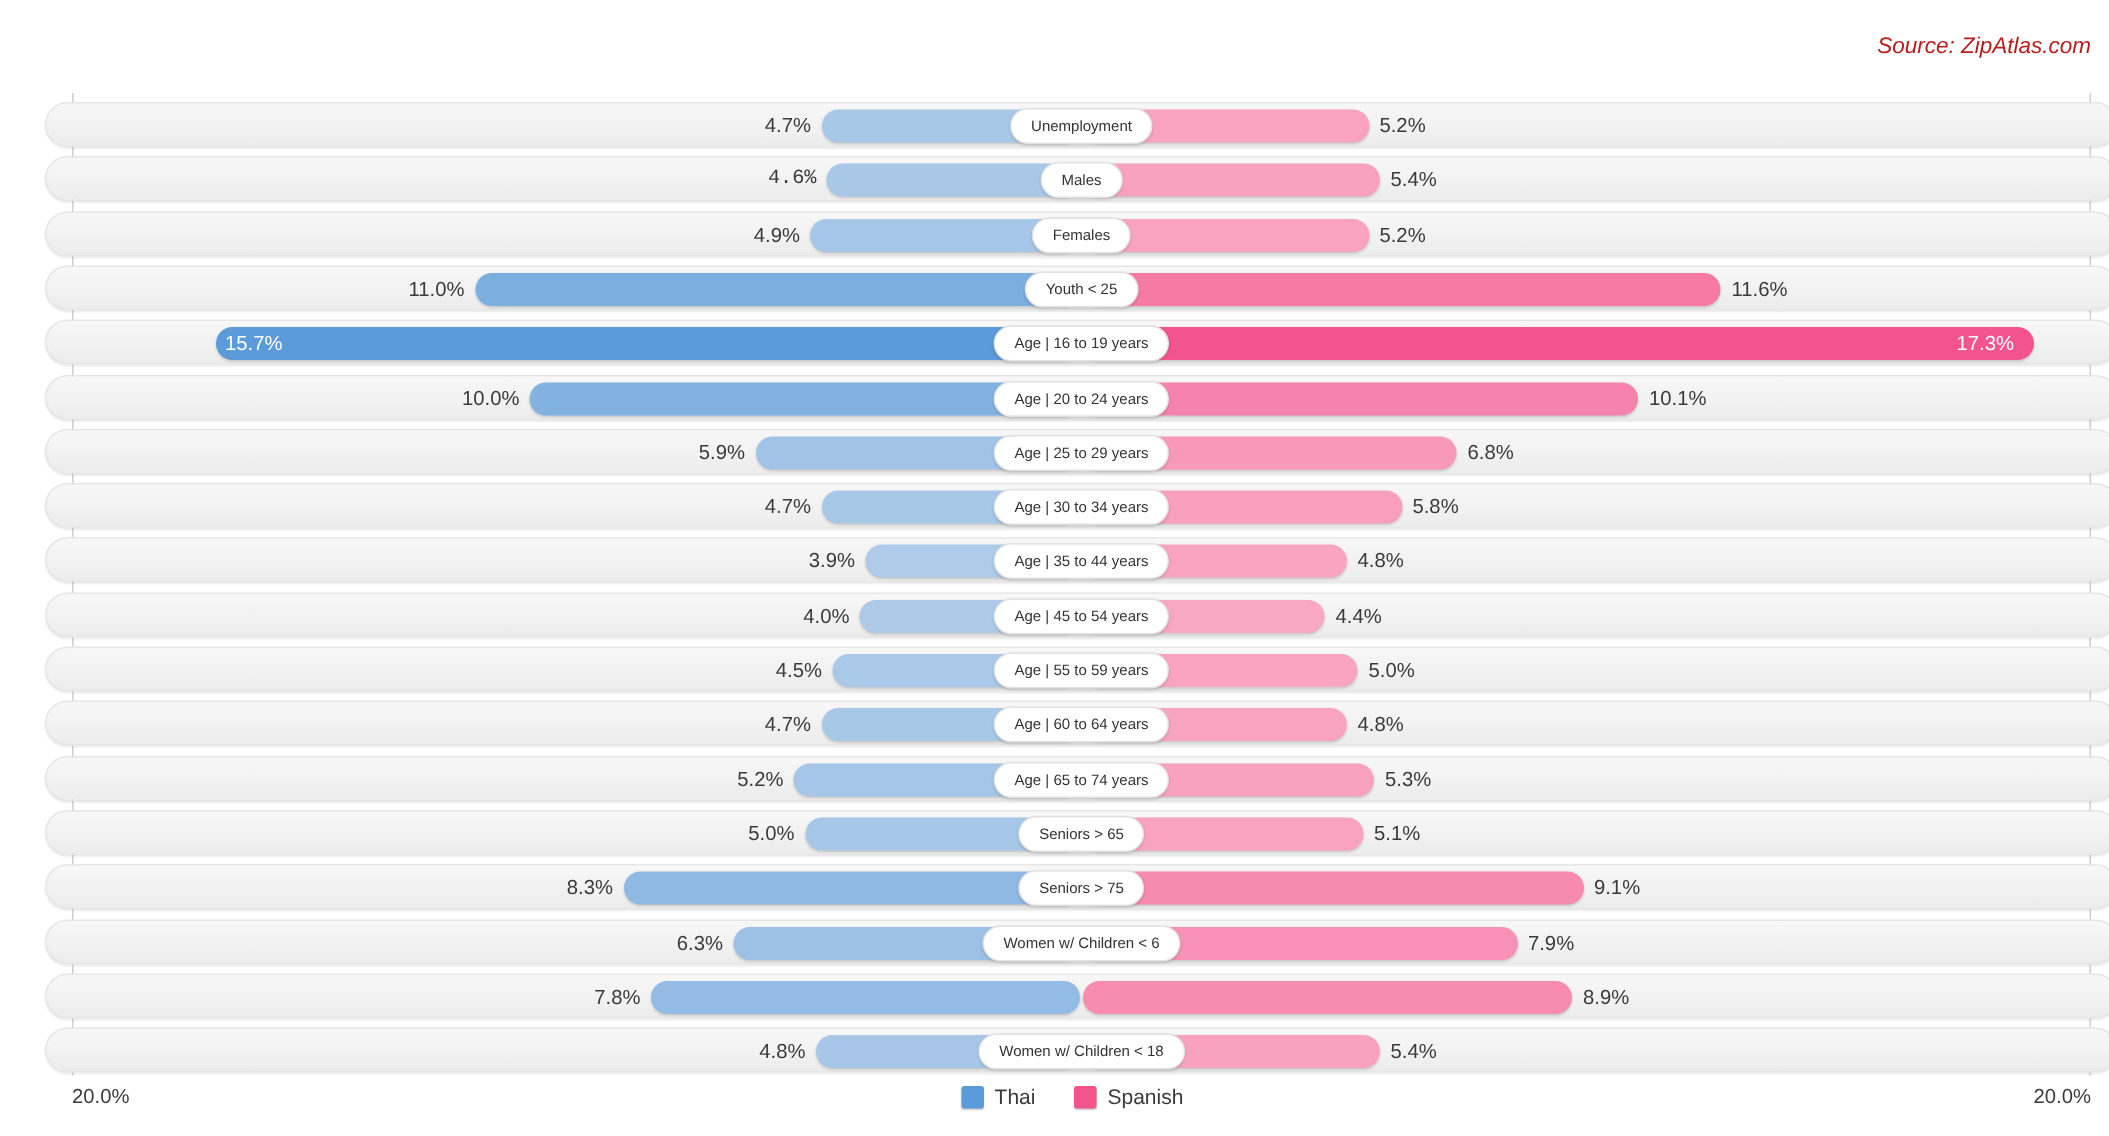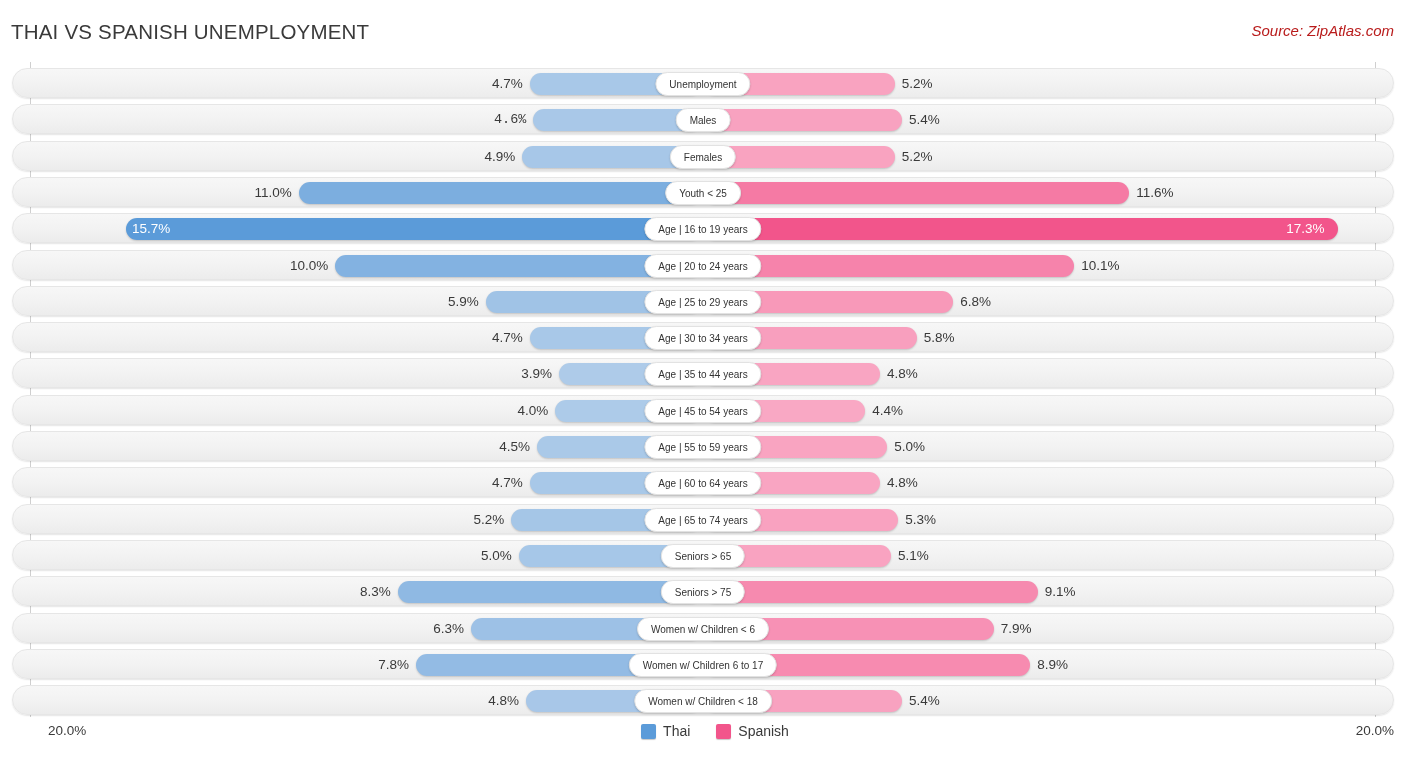--- a/index.html
+++ b/index.html
@@ -26,21 +26,21 @@
     white-space: nowrap;
   }
   #source-label {
     position: absolute; right: 12px; top: 22px;
     font-size: 15px; color: #b91c1c; font-style: italic;
     white-space: nowrap;
   }
 
   
   #plot {
-    position: absolute; left: 0; top: 62px;
+    position: absolute; left: 18px; top: 62px;
     width: 1116px; height: 655px;
   }
   #axis-line-left {
     position: absolute; left: 30px; top: 0px; width: 1px; height: 655px;
     background: #cfcfcf;
   }
   #axis-line-right {
     position: absolute; left: 1375px; top: 0px; width: 1px; height: 655px;
     background: #cfcfcf;
   }
@@ -110,21 +110,20 @@
     box-shadow: 0 1px 1px rgba(0,0,0,0.22);
   }
   .legend-text { font-size: 14px; color: #3a3a3a; }
 </style>
 </head>
 <body>
 
 <div id="chart-root">
 
   <div id="header">
-    <div id="page-title">THAI VS SPANISH UNEMPLOYMENT</div>
     <div id="source-label">Source: ZipAtlas.com</div>
   </div>
 
   <div id="plot">
     <div id="axis-line-left"></div>
     <div id="axis-line-right"></div>
     <div id="rows">
         <div class="row" style="top: 6px;">
           <div class="bar bar-left" style="width: 172.333px; background: rgb(168, 200, 232);"></div>
           <div class="bar bar-right" style="width: 190.667px; background: rgb(249, 163, 192);"></div>
@@ -235,21 +234,20 @@
           <div class="bar bar-right" style="width: 289.667px; background: rgb(247, 145, 181);"></div>
           <div class="val val-left" style="right: 929px;">6.3%</div>
           <div class="val val-right" style="left: 987.667px;">7.9%</div>
           <div class="center-label">Women w/ Children &lt; 6</div>
         </div>
         <div class="row" style="top: 586.8px;">
           <div class="bar bar-left" style="width: 286px; background: rgb(147, 187, 228);"></div>
           <div class="bar bar-right" style="width: 326.333px; background: rgb(247, 139, 176);"></div>
           <div class="val val-left" style="right: 984px;">7.8%</div>
           <div class="val val-right" style="left: 1024.33px;">8.9%</div>
-          <div class="center-label">Women w/ Children 6 to 17</div>
         </div>
         <div class="row" style="top: 623.1px;">
           <div class="bar bar-left" style="width: 176px; background: rgb(168, 199, 232);"></div>
           <div class="bar bar-right" style="width: 198px; background: rgb(248, 162, 192);"></div>
           <div class="val val-left" style="right: 874px;">4.8%</div>
           <div class="val val-right" style="left: 896px;">5.4%</div>
           <div class="center-label">Women w/ Children &lt; 18</div>
         </div>
       </div>
   </div>

